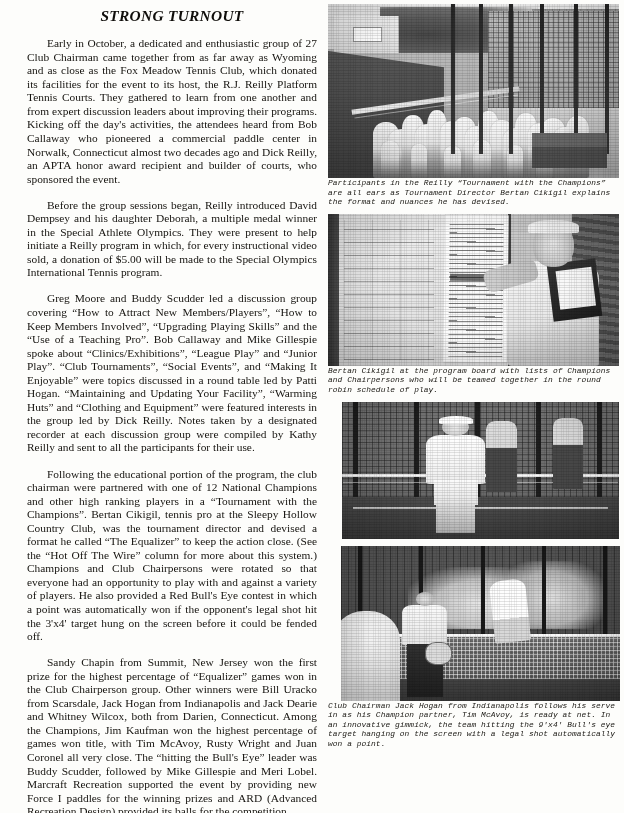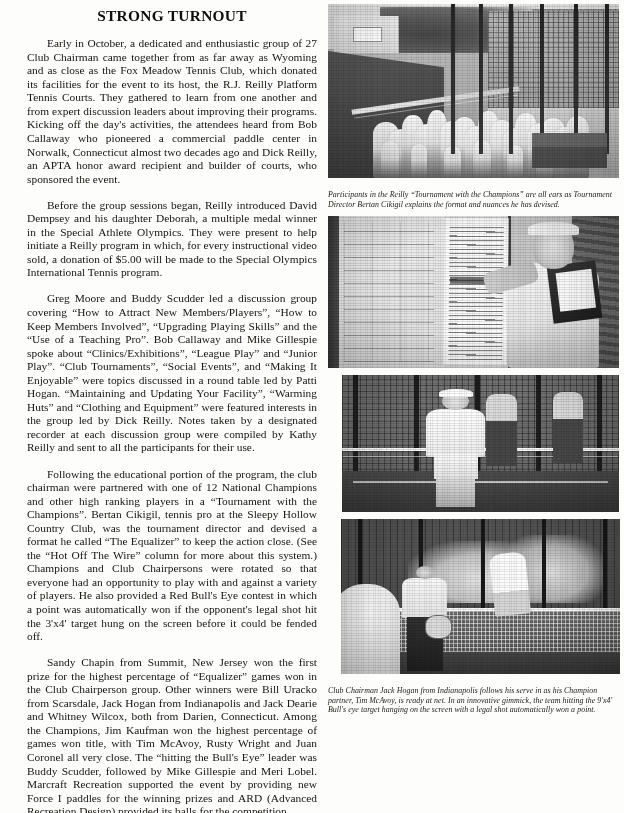--- a/index.html
+++ b/index.html
@@ -46,20 +46,21 @@
     font-weight: bold;
     font-size: 15.4px;
     line-height: 1.18;
     letter-spacing: 0.3px;
     margin: 3px 0 12px 0;
     color: #100e0b;
     font-family: "Liberation Serif", "DejaVu Serif", serif;
   }
   .headline .ln {
     display: block;
+    font-style: italic;
   }
 
   
   .body-par {
     text-align: justify;
     text-justify: inter-word;
     font-size: 11.4px;
     line-height: 13.55px;
     margin: 0 0 12.5px 0;
     text-indent: 20px;
@@ -79,23 +80,24 @@
     background: #8e8e8a;
     filter: grayscale(100%) contrast(104%);
     image-rendering: auto;
   }
 
   .caption {
     font-size: 7.9px;
     line-height: 9.6px;
     font-style: italic;
     text-align: left;
-    margin: 12px 0 0 0;
+    margin: 0 0 0 0;
     color: #1a1813;
     letter-spacing: 0.05px;
+    font-family: Liberation Mono, monospace;
   }
 
   
   .grain {
     position: absolute;
     inset: 0;
     pointer-events: none;
     opacity: .33;
     background-image:
       repeating-linear-gradient(0deg, rgba(0,0,0,.30) 0px, rgba(0,0,0,.30) .5px, rgba(255,255,255,0) .5px, rgba(255,255,255,0) 1.6px),
@@ -465,20 +467,21 @@
         <div class="p2-man">
           <div class="p2-body"></div>
           <div class="p2-arm"></div>
           <div class="p2-clip"></div>
           <div class="p2-head"></div>
           <div class="p2-hat"></div>
         </div>
         <div class="grain"></div>
         <div class="vignette"></div>
       </div>
+      <p class="caption">Bertan Cikigil at the program board with lists of Champions and Chairpersons who will be teamed together in the round robin schedule of play.</p>
     </div>
 
     <div class="photo-block">
       <div class="photo" id="photo-3">
         <div class="p3-screen"></div>
         <div class="p3-posts" id="posts3">
             <i style="left: 4%;"></i>
             <i style="left: 26%;"></i>
             <i style="left: 48%;"></i>
             <i style="left: 70%;"></i>

